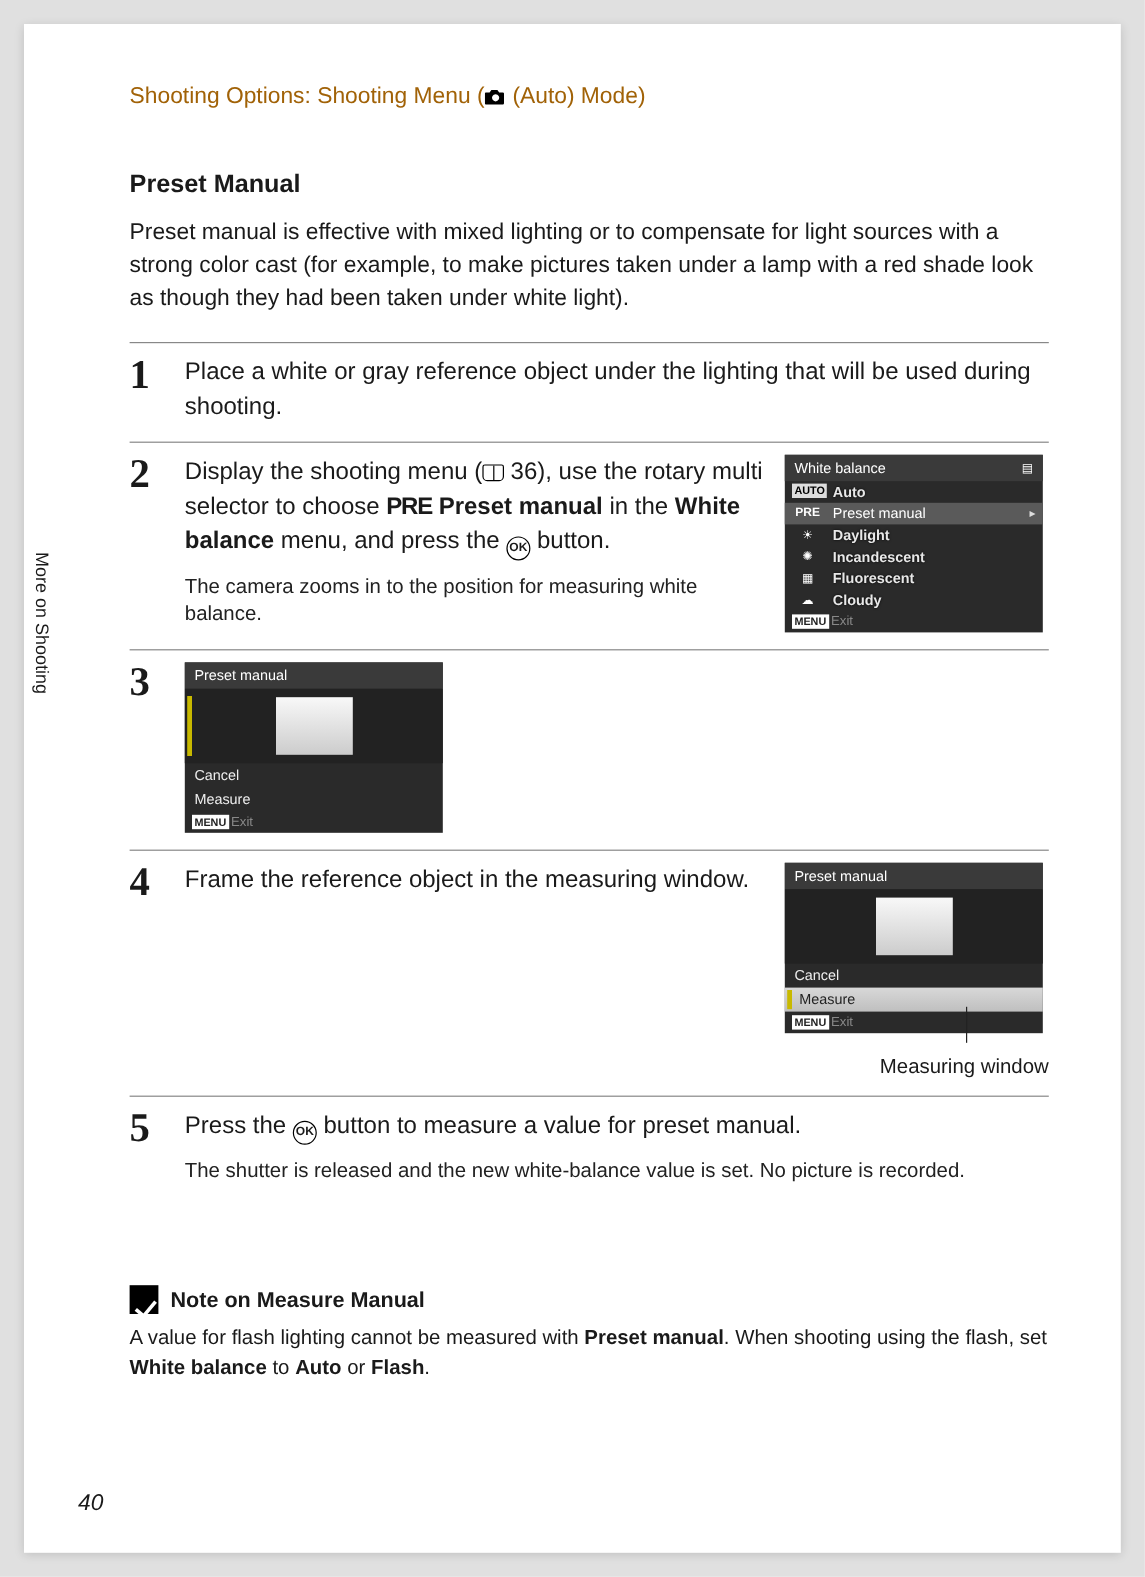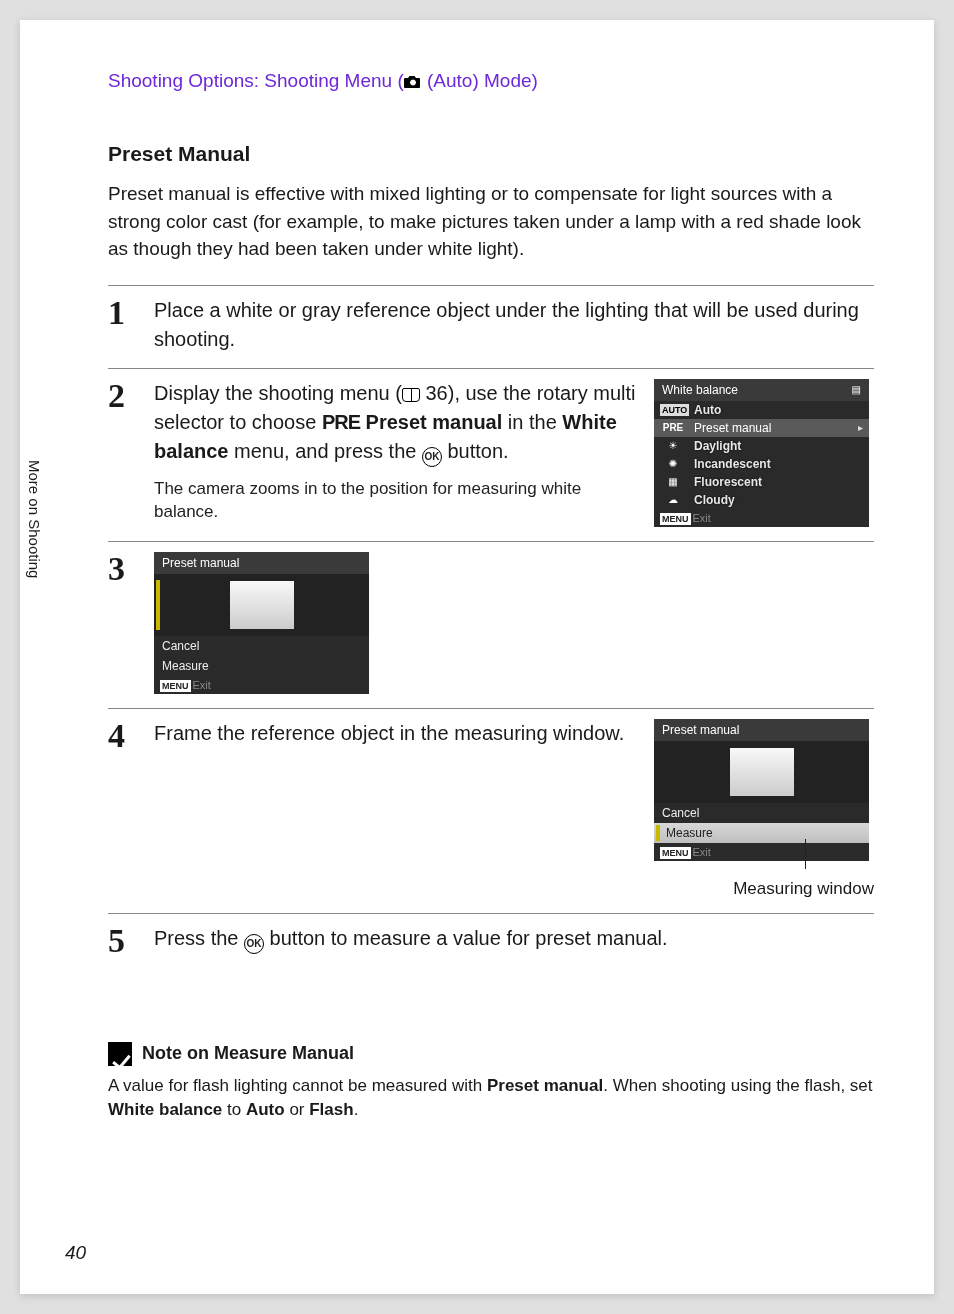--- a/index.html
+++ b/index.html
@@ -16,21 +16,21 @@
     left: 20px;
     right: 20px;
     top: 20px;
     bottom: 20px;
     background: #fff;
     box-shadow: 0 2px 8px rgba(0,0,0,0.15);
     padding: 50px 60px 40px 60px;
   }
   .breadcrumb {
     font-size: 19px;
-    color: #6d28d9;
+    color: #a16207;
     margin-left: 28px;
     margin-bottom: 50px;
   }
   .breadcrumb svg { vertical-align: -2px; }
   .section-title {
     font-weight: bold;
     font-size: 21px;
     margin-left: 28px;
     margin-bottom: 14px;
   }
@@ -373,20 +373,21 @@
       <div class="caption">Measuring window</div>
     </div>
   </div>
 
   <div class="step">
     <div class="step-num">5</div>
     <div class="step-body">
       <div class="main-line">
         <span>Press the </span><span class="ok-btn">OK</span><span> button to measure a value for preset manual.</span>
       </div>
+      <div class="sub-line">The shutter is released and the new white-balance value is set. No picture is recorded.</div>
     </div>
   </div>
 
   <div class="note-block">
     <div class="note-head">
       <span class="note-icon"></span>
       <span>Note on Measure Manual</span>
     </div>
     <div class="note-body">
       <span>A value for flash lighting cannot be measured with </span><b>Preset manual</b><span>. When shooting using the flash, set </span><b>White balance</b><span> to </span><b>Auto</b><span> or </span><b>Flash</b><span>.</span>

